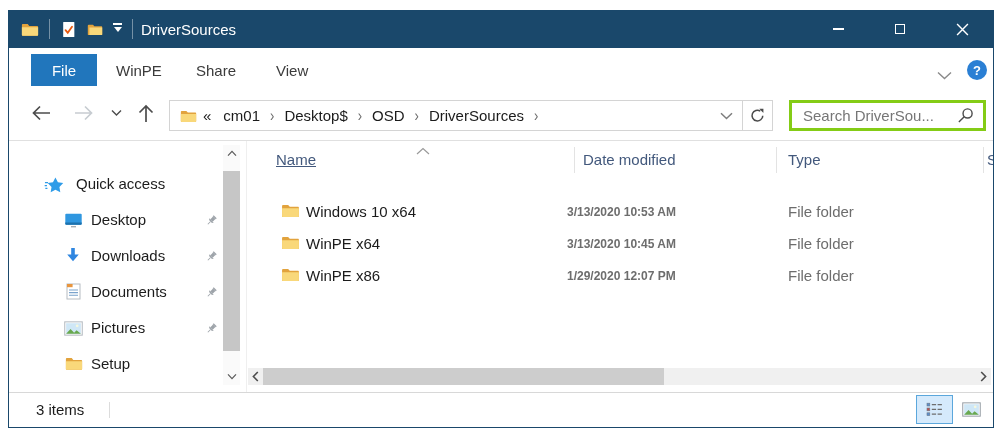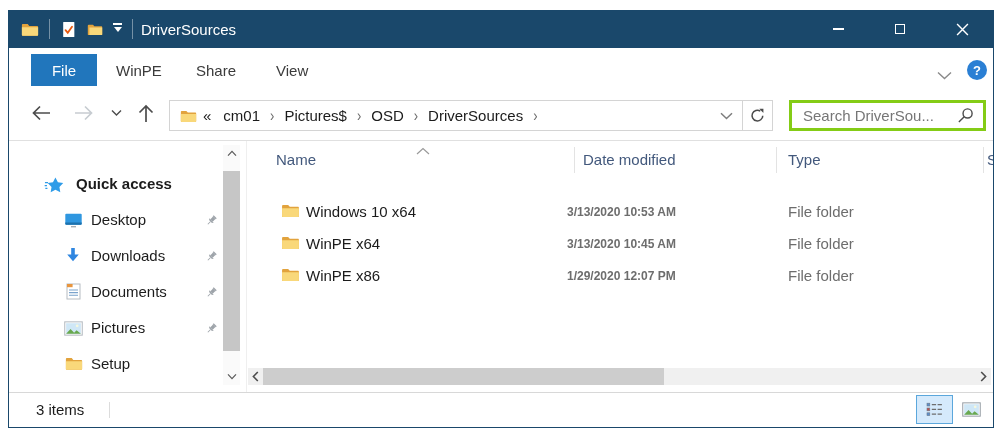--- a/index.html
+++ b/index.html
@@ -168,21 +168,21 @@
         <div class="crumbs">
           <span class="qat-btn" style="padding-left:3px;">
             <svg width="17" height="14" viewBox="0 0 20 16">
                 <path d="M1 3.2c0-.7.5-1.2 1.2-1.2h5.3l1.7 2h8.6c.7 0 1.2.5 1.2 1.2v8.6c0 .7-.5 1.2-1.2 1.2H2.2c-.7 0-1.2-.5-1.2-1.2z" fill="#e2a33d"></path>
                 <path d="M1 5.6h18v8.2c0 .7-.5 1.2-1.2 1.2H2.2c-.7 0-1.2-.5-1.2-1.2z" fill="#f9d87a"></path>
               </svg>
           </span>
           <span class="crumb">«</span>
           <span class="crumb">cm01</span>
           <span class="crumb-sep">›</span>
-          <span class="crumb">Pictures$</span>
+          <span class="crumb">Desktop$</span>
           <span class="crumb-sep">›</span>
           <span class="crumb">OSD</span>
           <span class="crumb-sep">›</span>
           <span class="crumb">DriverSources</span>
           <span class="crumb-sep">›</span>
         </div>
         <span class="addr-chevron">
           <svg width="13" height="8" viewBox="0 0 13 8">
               <path d="M1 1.3l5.5 5.2L12 1.3" stroke="#7d7d7d" stroke-width="1.5" fill="none"></path>
             </svg>
@@ -201,21 +201,21 @@
           <svg width="17" height="17" viewBox="0 0 18 18">
               <circle cx="11.2" cy="6.8" r="4.8" fill="none" stroke="#4c4c4c" stroke-width="1.5"></circle>
               <path d="M7.6 10.4L2 16" stroke="#4c4c4c" stroke-width="1.5"></path>
             </svg>
         </span>
       </div>
     </div>
 
     <div class="main">
 
-      <div class="side-item" style="top:25px;font-weight:bold;">
+      <div class="side-item" style="top:25px;">
         <span class="side-icon" style="left:35px;top:10px;">
           <svg width="20" height="18" viewBox="0 0 21 18">
               <path d="M12 1l2.6 5.2 5.6.8-4 4 .9 5.6-5.1-2.7-5 2.7.9-5.6-4-4 5.5-.8z" fill="#2f9ce8"></path>
               <path d="M1 6.6h3.2M0.7 9.6h2.4M1.4 12.5h2.2" stroke="#2f9ce8" stroke-width="1.3"></path>
             </svg>
         </span>
         <span class="side-label" style="left:67px;">Quick access</span>
       </div>
 
       <div class="side-item" style="top:61px;">
@@ -334,21 +334,21 @@
         </span>
       </div>
 
       <div class="pane-sep"></div>
 
       <span class="sort-chevron" style="left:407px;">
         <svg width="14" height="8" viewBox="0 0 14 8">
             <path d="M1 7l6-5.5L13 7" stroke="#9a9a9a" stroke-width="1.2" fill="none"></path>
           </svg>
       </span>
-      <span class="col-label" style="left:267px;">Name</span>
+      <span class="col-label" style="left:267px;text-decoration:underline;">Name</span>
       <span class="col-sep" style="left:565px;"></span>
       <span class="col-label" style="left:574px;">Date modified</span>
       <span class="col-sep" style="left:767px;"></span>
       <span class="col-label" style="left:779px;">Type</span>
       <span class="col-sep" style="left:974px;"></span>
       <span class="col-label" style="left:978px;">S</span>
 
       <div class="frow" style="top:55px;">
         <span class="ficon">
           <svg width="19" height="15" viewBox="0 0 20 16">

